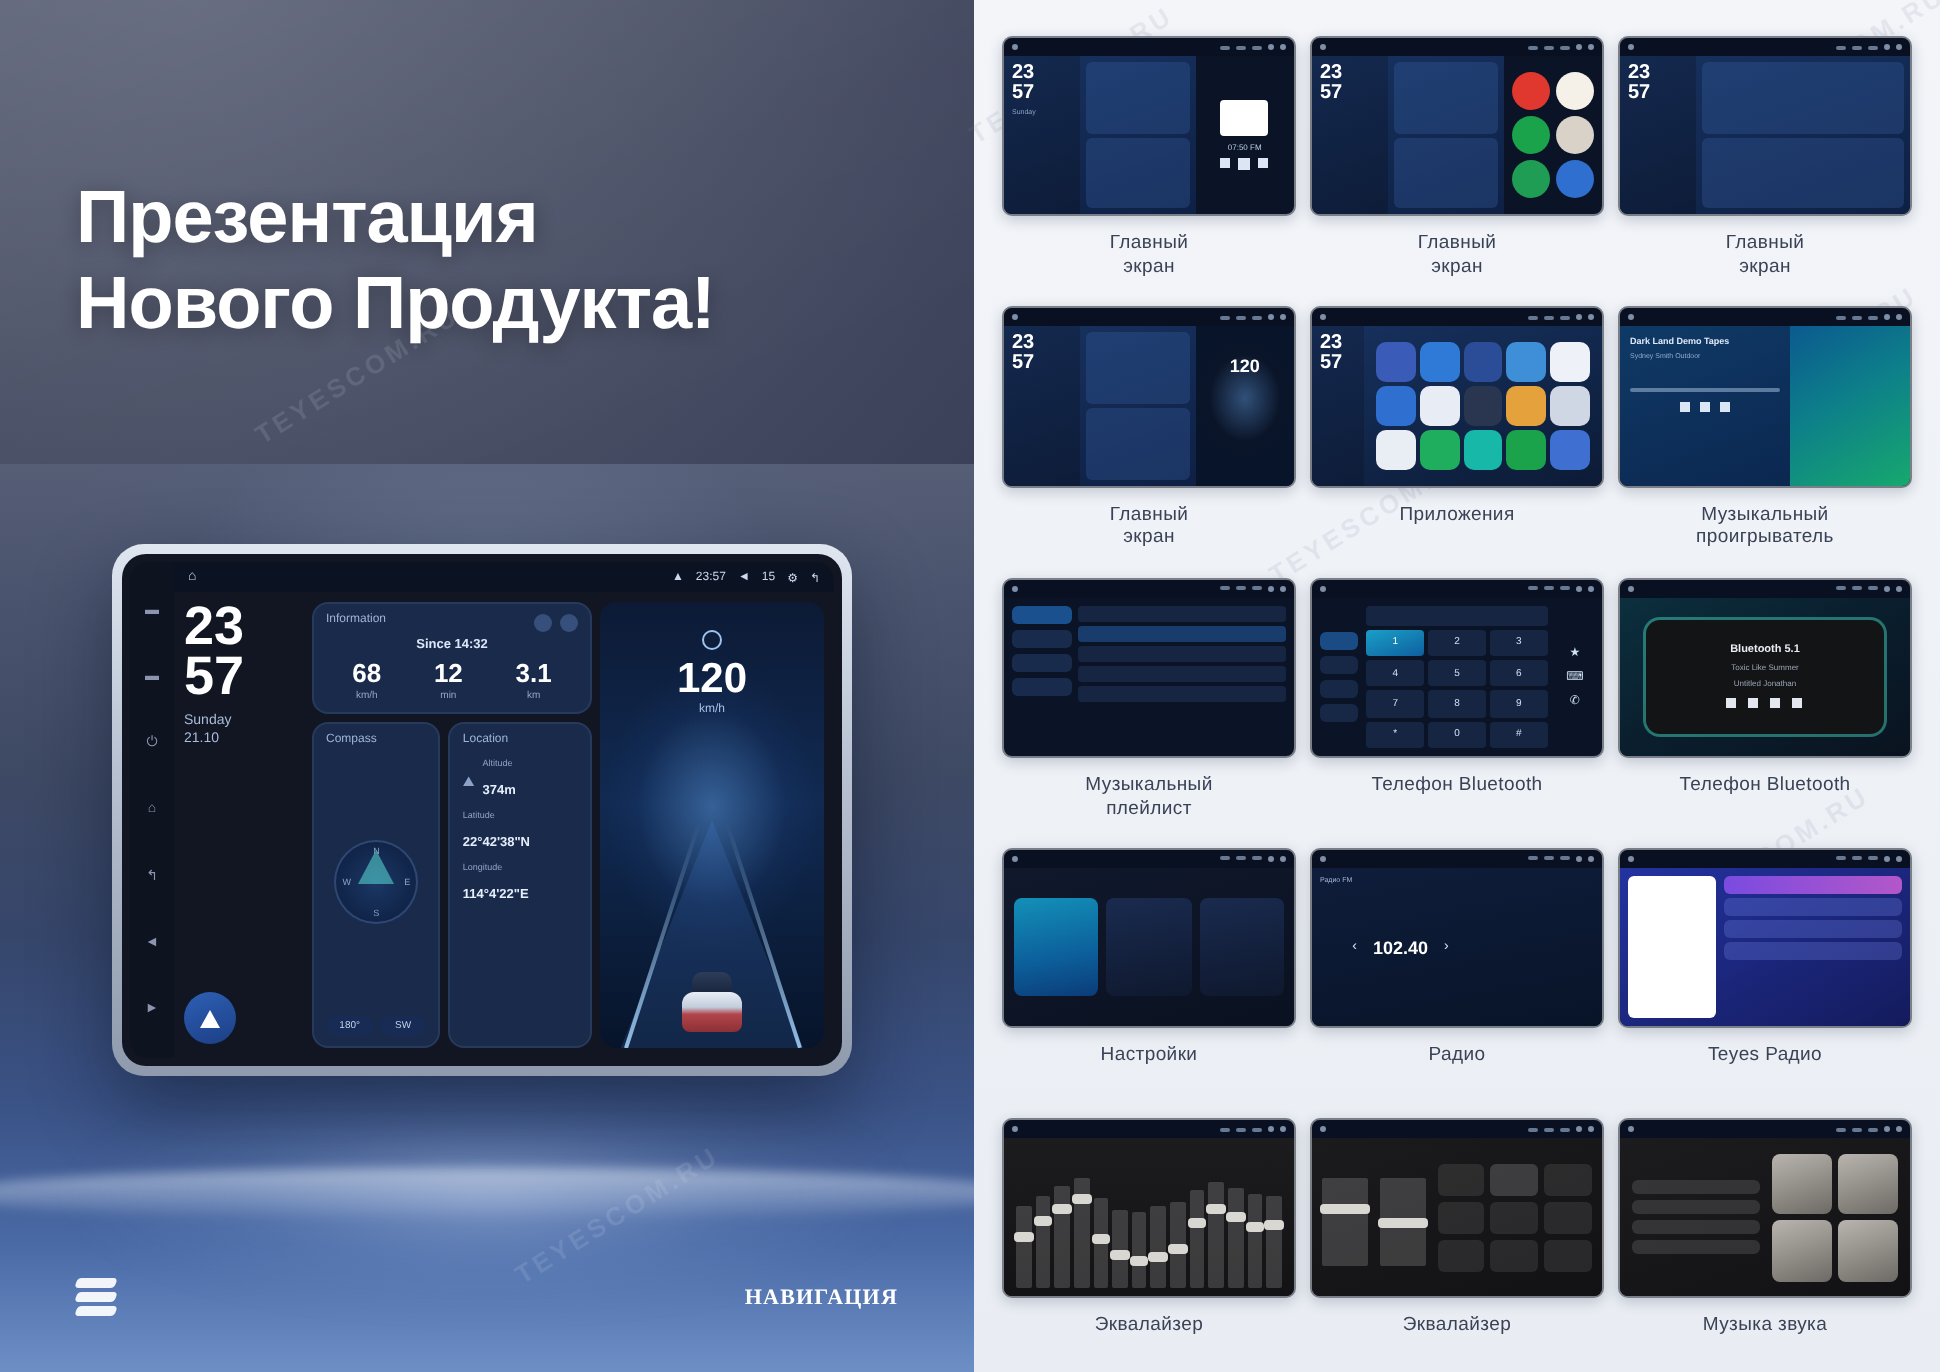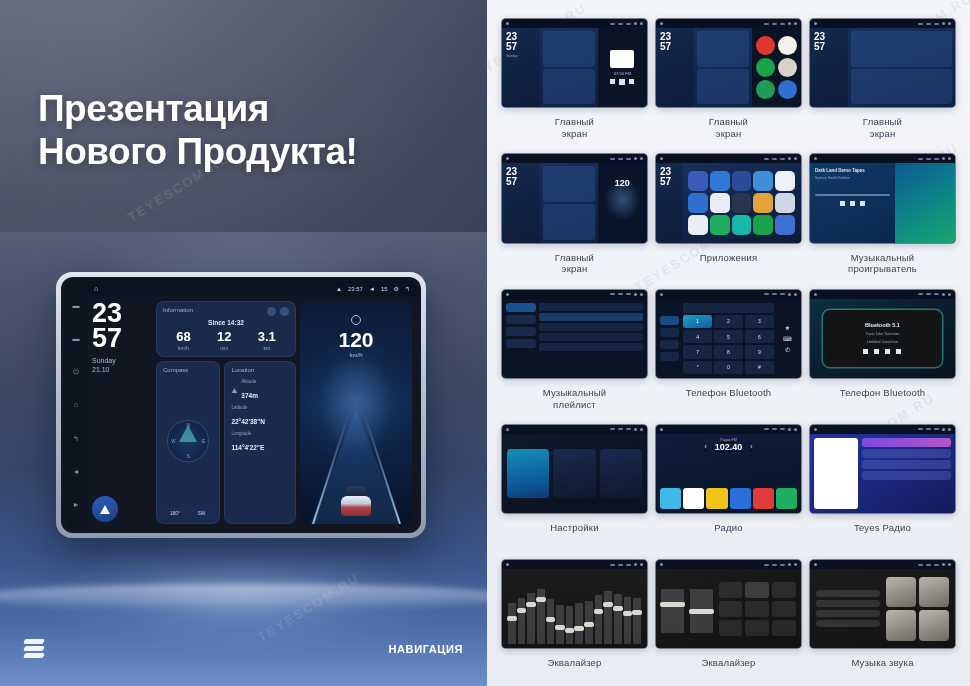--- a/index.html
+++ b/index.html
@@ -161,21 +161,21 @@
   }
   .rl-l { left: 12px; transform: rotate(18deg); transform-origin: bottom; }
   .rl-r { right: 12px; transform: rotate(-18deg); transform-origin: bottom; }
   .car3d {
     position: absolute; left: 50%; bottom: 8px; transform: translateX(-50%);
     width: 30px; height: 30px;
   }
   .car-body { position: absolute; bottom: 0; left: 0; right: 0; height: 20px; border-radius: 6px 6px 4px 4px; background: linear-gradient(180deg,#e8eef7 0%, #c2ccdb 38%, #b0454a 56%, #8d2f36 100%); }
   .car-roof { position: absolute; top: 0; left: 5px; right: 5px; height: 10px; border-radius: 5px 5px 0 0; background: linear-gradient(180deg,#2d3c58,#1b2740); }
 
-  .hero-bottom { position: absolute; left: 0; right: 0; bottom: 28px; display: flex; align-items: center; justify-content: space-between; padding: 0 24px; }
+  .hero-bottom { position: absolute; left: 0; right: 0; bottom: 28px; display: flex; align-items: center; justify-content: space-between; padding: 0 38px; font-family: Liberation Serif, serif; }
   .layers-icon { display: flex; flex-direction: column; gap: 2px; }
   .layers-icon i { display: block; width: 20px; height: 5px; background: #fff; border-radius: 2px; transform: skewX(-20deg); opacity: .92; }
   .nav-label { color: #fff; font-size: 11px; font-weight: 700; letter-spacing: .6px; }
 
   
   .gallery {
     position: relative; width: 483px; height: 686px; padding: 18px 14px 10px;
     background: linear-gradient(180deg, #f3f5f9 0%, #eef1f6 55%, #e9edf3 100%);
   }
   .grid { display: grid; grid-template-columns: repeat(3, 1fr); gap: 0 7px; }
@@ -214,21 +214,21 @@
   .sc-music-l { flex: 1.25; background: linear-gradient(160deg,#0f3a66,#0b2750); padding: 5px; }
   .sc-music-r { flex: 1; background: linear-gradient(150deg,#0b5a8f,#0d7f8a 45%,#17a86e 100%); position: relative; overflow: hidden; }
   .sc-line { height: 2px; border-radius: 2px; background: rgba(190,215,245,.45); margin-bottom: 3px; }
   .sc-dark { flex: 1; background: linear-gradient(160deg,#1b1b1d,#121214); padding: 5px; }
   .sc-eqwrap { flex: 1; background: linear-gradient(180deg,#1c1c1f,#131315); padding: 9px 6px 4px; display: flex; align-items: flex-end; gap: 2px; }
   .eqbar { flex: 1; background: rgba(200,200,200,.22); border-radius: 1px; position: relative; height: 70%; }
   .eqknob { position: absolute; left: -1px; right: -1px; height: 5px; border-radius: 2px; background: #d9d7d2; }
   .sc-setl { flex: 1; background: linear-gradient(160deg,#10182c,#0a1120); padding: 5px; display: flex; gap: 4px; align-items: center; }
   .set-tile { flex: 1; height: 70%; border-radius: 4px; background: linear-gradient(170deg, rgba(35,60,110,.55), rgba(18,30,58,.5)); }
   .set-tile.on { background: linear-gradient(170deg,#1390b8,#0c5f9b 60%,#0b3c78); }
-  .sc-radio { flex: 1; background: linear-gradient(170deg,#0f1d3b,#081428); padding: 4px; display: flex; flex-direction: column; text-decoration: underline; }
+  .sc-radio { flex: 1; background: linear-gradient(170deg,#0f1d3b,#081428); padding: 4px; display: flex; flex-direction: row; }
   .radio-freq { color: #fff; font-size: 9px; font-weight: 700; text-align: center; }
   .radio-row { display: flex; gap: 2px; margin-top: auto; }
   .radio-tile { flex: 1; aspect-ratio: 1; border-radius: 3px; }
   .sc-bal { flex: 1; background: linear-gradient(160deg,#1c1c1f,#121214); display: flex; padding: 6px; gap: 6px; }
   .bal-list { flex: 1; display: flex; flex-direction: column; gap: 3px; justify-content: center; }
   .bal-item { height: 7px; border-radius: 3px; background: rgba(200,200,200,.16); }
   .bal-grid { flex: 1; display: grid; grid-template-columns: 1fr 1fr; gap: 3px; align-content: center; }
   .bal-sp { aspect-ratio: 1; border-radius: 4px; background: linear-gradient(160deg,#b9b5ae,#6d6a65); }
   .sc-phone { flex: 1; background: linear-gradient(170deg,#10203f,#091densely 0%,#08152c 100%); display: flex; padding: 4px; gap: 4px; }
   .dial-pad { flex: 1; display: grid; grid-template-columns: repeat(3,1fr); gap: 2px; }

